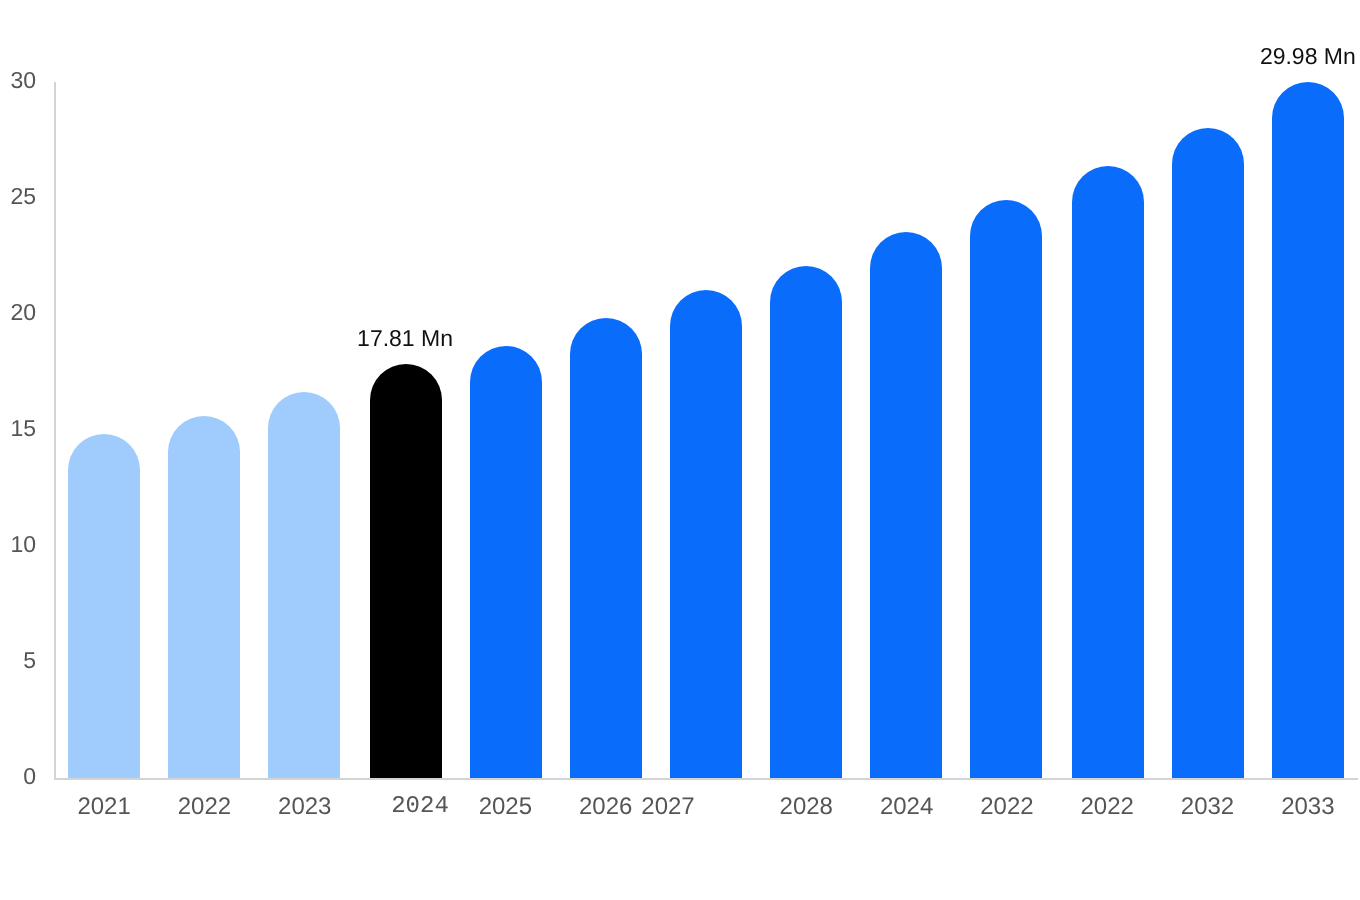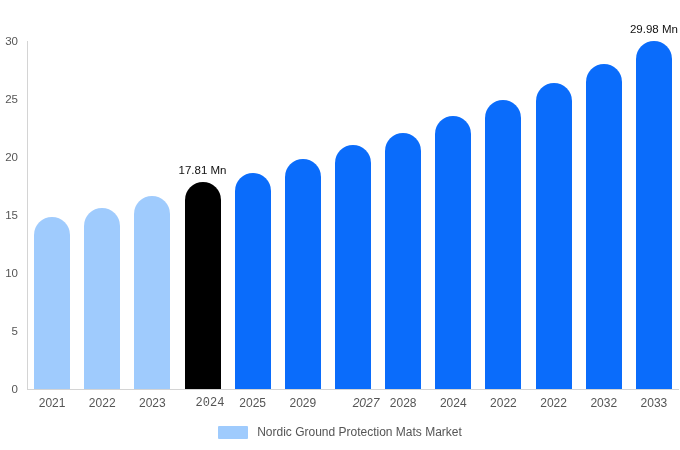--- a/index.html
+++ b/index.html
@@ -199,28 +199,24 @@
         <div class="bar-value-label" style="left: 626.923px; bottom: 353.768px;">29.98 Mn</div>
       </div>
   </div>
 
   <div id="xtick-layer">
       <div class="xtick" style="left: 52.0769px;">2021</div>
       <div class="xtick" style="left: 102.231px;">2022</div>
       <div class="xtick" style="left: 152.385px;">2023</div>
       <div class="xtick" style="left: 210px; font-family: Liberation Mono, monospace;">2024</div>
       <div class="xtick" style="left: 252.692px;">2025</div>
-      <div class="xtick" style="left: 302.846px;">2029</div>
-      <div class="xtick" style="left: 366px; font-style: italic;">2027</div>
+      <div class="xtick" style="left: 302.846px;">2026</div>
+      <div class="xtick" style="left: 334px;">2027</div>
       <div class="xtick" style="left: 403.154px;">2028</div>
       <div class="xtick" style="left: 453.308px;">2024</div>
       <div class="xtick" style="left: 503.462px;">2022</div>
       <div class="xtick" style="left: 553.615px;">2022</div>
       <div class="xtick" style="left: 603.769px;">2032</div>
       <div class="xtick" style="left: 653.923px;">2033</div>
     </div>
 
-  <div class="legend">
-    <span class="legend-swatch" id="legend-swatch-0" style="background: rgb(159, 203, 253);"></span>
-    <span class="legend-label">Nordic Ground Protection Mats Market</span>
-  </div>
 
 </div>
 
 </body></html>

